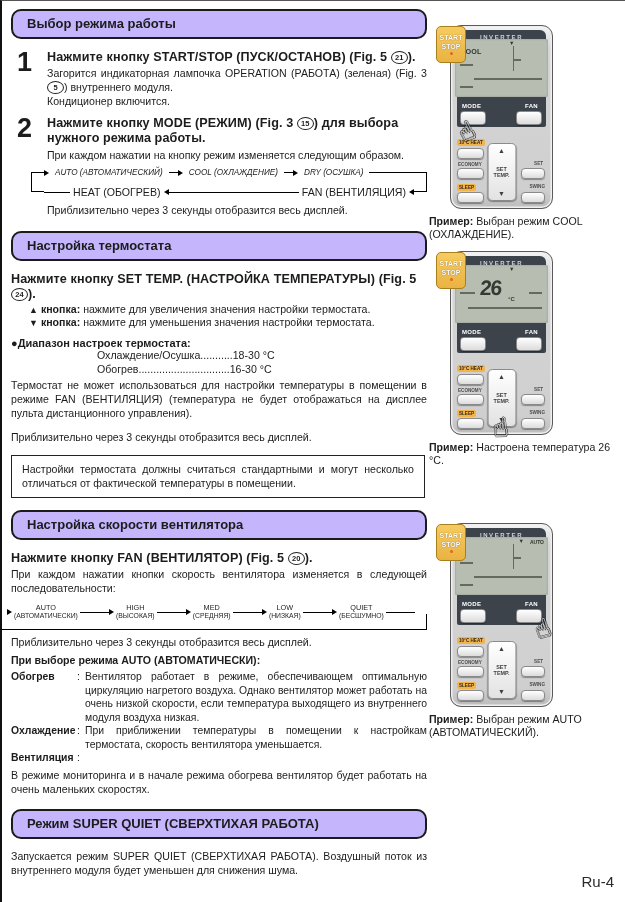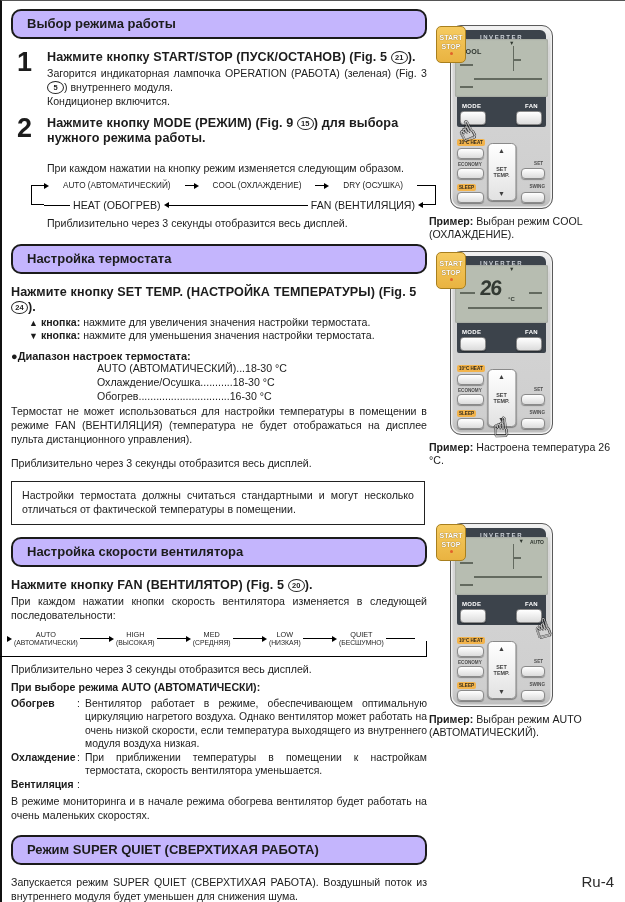--- a/index.html
+++ b/index.html
@@ -9,35 +9,35 @@
     border-left:2px solid #111; border-top:1px solid #555; padding:6px 0 0 9px; }
   .leftcol { width:416px; }
   
   .hbox { border:2px solid #1b1b1b; border-radius:10px; padding:5px 12px 6px 14px;
     font-size:13px; font-weight:bold; margin:2px 0 11px 0; background:#c4b5fd; }
   
   .step { display:grid; grid-template-columns:36px 1fr; margin-bottom:7px; }
   .stepnum { font-size:27px; font-weight:bold; line-height:.9; padding-left:6px; }
   .steptitle { font-size:12.6px; font-weight:bold; line-height:1.18; letter-spacing:.1px; }
   .body { font-size:10.6px; line-height:1.32; text-align:justify; }
-  .mt2{margin-top:2px} .mt4{margin-top:17px} .mt8{margin-top:4px} .mt10{margin-top:10px}
+  .mt2{margin-top:2px} .mt4{margin-top:4px} .mt8{margin-top:4px} .mt10{margin-top:10px}
   .circ { display:inline-block; width:17px; height:13px; line-height:12px; border:1.1px solid #222;
     border-radius:50%; text-align:center; font-size:7.5px; font-weight:bold; vertical-align:1px; }
   
   .ln { border-top:1.3px solid #000; height:0; }
   .tri-r { width:0; height:0; border-left:5.5px solid #000; border-top:3.4px solid transparent; border-bottom:3.4px solid transparent; }
   .tri-l { width:0; height:0; border-right:5.5px solid #000; border-top:3.4px solid transparent; border-bottom:3.4px solid transparent; }
   .mode-cycle { position:relative; margin:3px 0 4px -16px; padding:0 13px; }
   .brL { position:absolute; left:0; top:6px; bottom:8px; width:13px;
     border-left:1.3px solid #000; border-top:1.3px solid #000; border-bottom:1.3px solid #000; }
   .brR { position:absolute; right:0; top:6px; bottom:8px; width:13px;
     border-right:1.3px solid #000; border-top:1.3px solid #000; border-bottom:1.3px solid #000; }
   .mc-r1 { display:flex; align-items:center; height:13px; }
   .mc-r2 { display:flex; align-items:center; height:16px; margin-top:5px; }
-  .mc-lab1 { font-size:8.2px; white-space:nowrap; margin:0 14px; }
+  .mc-lab1 { font-size:8.2px; white-space:nowrap; margin:0 6px;font-style:italic; }
   .mc-lab2 { font-size:10.6px; white-space:nowrap; margin:0 3px; }
   .w9{width:9px} .w26{width:26px} .grow{flex:1;min-width:6px}
   .fan-cycle { position:relative; margin:6px 0 6px -16px; padding:2px 12px 10px; }
   .brB { position:absolute; left:0; right:0; top:12px; bottom:0; border:1.3px solid #000; border-top:none; }
   .fc-row { display:flex; align-items:center; }
   .fc-it { display:flex; flex-direction:column; align-items:center; line-height:1.12; margin:0 2px; white-space:nowrap; }
   .fc-en { font-size:7.3px; } .fc-ru { font-size:6.8px; }
   
   .tline { font-size:10.6px; margin:1px 0 1px 18px; }
   .tri-glyph { font-size:9px; }
@@ -126,21 +126,21 @@
       <div>
         <div class="steptitle"><span>Нажмите кнопку START/STOP (ПУСК/ОСТАНОВ) (Fig. 5 </span><span class="circ">21</span><span>).</span></div>
         <p class="body mt2"><span>Загорится индикаторная лампочка OPERATION (РАБОТА) (зеленая) (Fig. 3 </span><span class="circ">5</span><span>) внутреннего модуля.</span></p>
         <p class="body">Кондиционер включится.</p>
       </div>
     </div>
 
     <div class="step">
       <div class="stepnum">2</div>
       <div>
-        <div class="steptitle"><span>Нажмите кнопку MODE (РЕЖИМ) (Fig. 9 </span><span class="circ">15</span><span>) для выбора нужного режима работы.</span></div>
+        <div class="steptitle"><span>Нажмите кнопку MODE (РЕЖИМ) (Fig. 3 </span><span class="circ">15</span><span>) для выбора нужного режима работы.</span></div>
         <p class="body mt4">При каждом нажатии на кнопку режим изменяется следующим образом.</p>
 
         <div class="mode-cycle">
           <i class="brL"></i>
           <i class="brR"></i>
           <div class="mc-r1">
             <i class="tri-r"></i>
             <span class="mc-lab1">AUTO (АВТОМАТИЧЕСКИЙ)</span>
             <i class="ln w9"></i>
               <i class="tri-r"></i>
@@ -168,21 +168,20 @@
       <span>Настройка термостата</span>
     </div>
 
     <div class="steptitle"><span>Нажмите кнопку SET TEMP. (НАСТРОЙКА ТЕМПЕРАТУРЫ) (Fig. 5 </span><span class="circ">24</span><span>).</span></div>
 
     <p class="tline mt4"><span class="tri-glyph">▲</span> <span class="bold">кнопка:</span> <span>нажмите для увеличения значения настройки термостата.</span></p>
     <p class="tline"><span class="tri-glyph">▼</span> <span class="bold">кнопка:</span> <span>нажмите для уменьшения значения настройки термостата.</span></p>
 
     <div class="ranges">
       <p class="rtitle">●Диапазон настроек термостата:</p>
-      <p class="rline">AUTO (АВТОМАТИЧЕСКИЙ)...18-30 °C</p>
       <p class="rline">Охлаждение/Осушка...........18-30 °C</p>
       <p class="rline">Обогрев...............................16-30 °C</p>
     </div>
 
     <p class="body mt2">Термостат не может использоваться для настройки температуры в помещении в режиме FAN (ВЕНТИЛЯЦИЯ) (температура не будет отображаться на дисплее пульта дистанционного управления).</p>
     <p class="body mt10">Приблизительно через 3 секунды отобразится весь дисплей.</p>
 
     <div class="note">Настройки термостата должны считаться стандартными и могут несколько отличаться от фактической температуры в помещении.</div>
 
     <div class="hbox">

